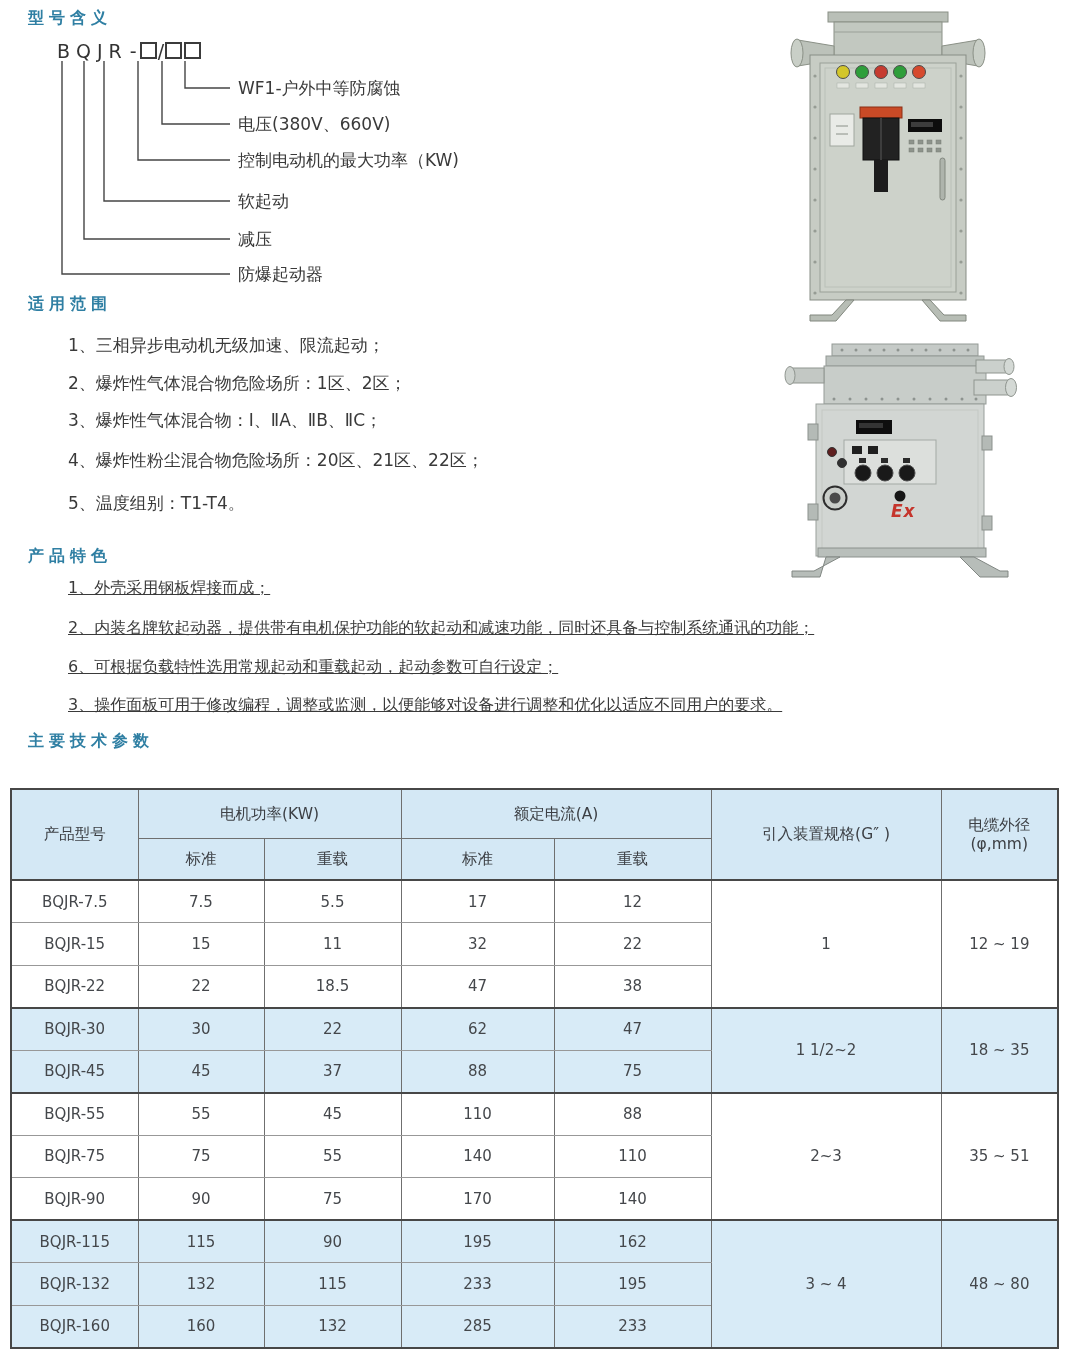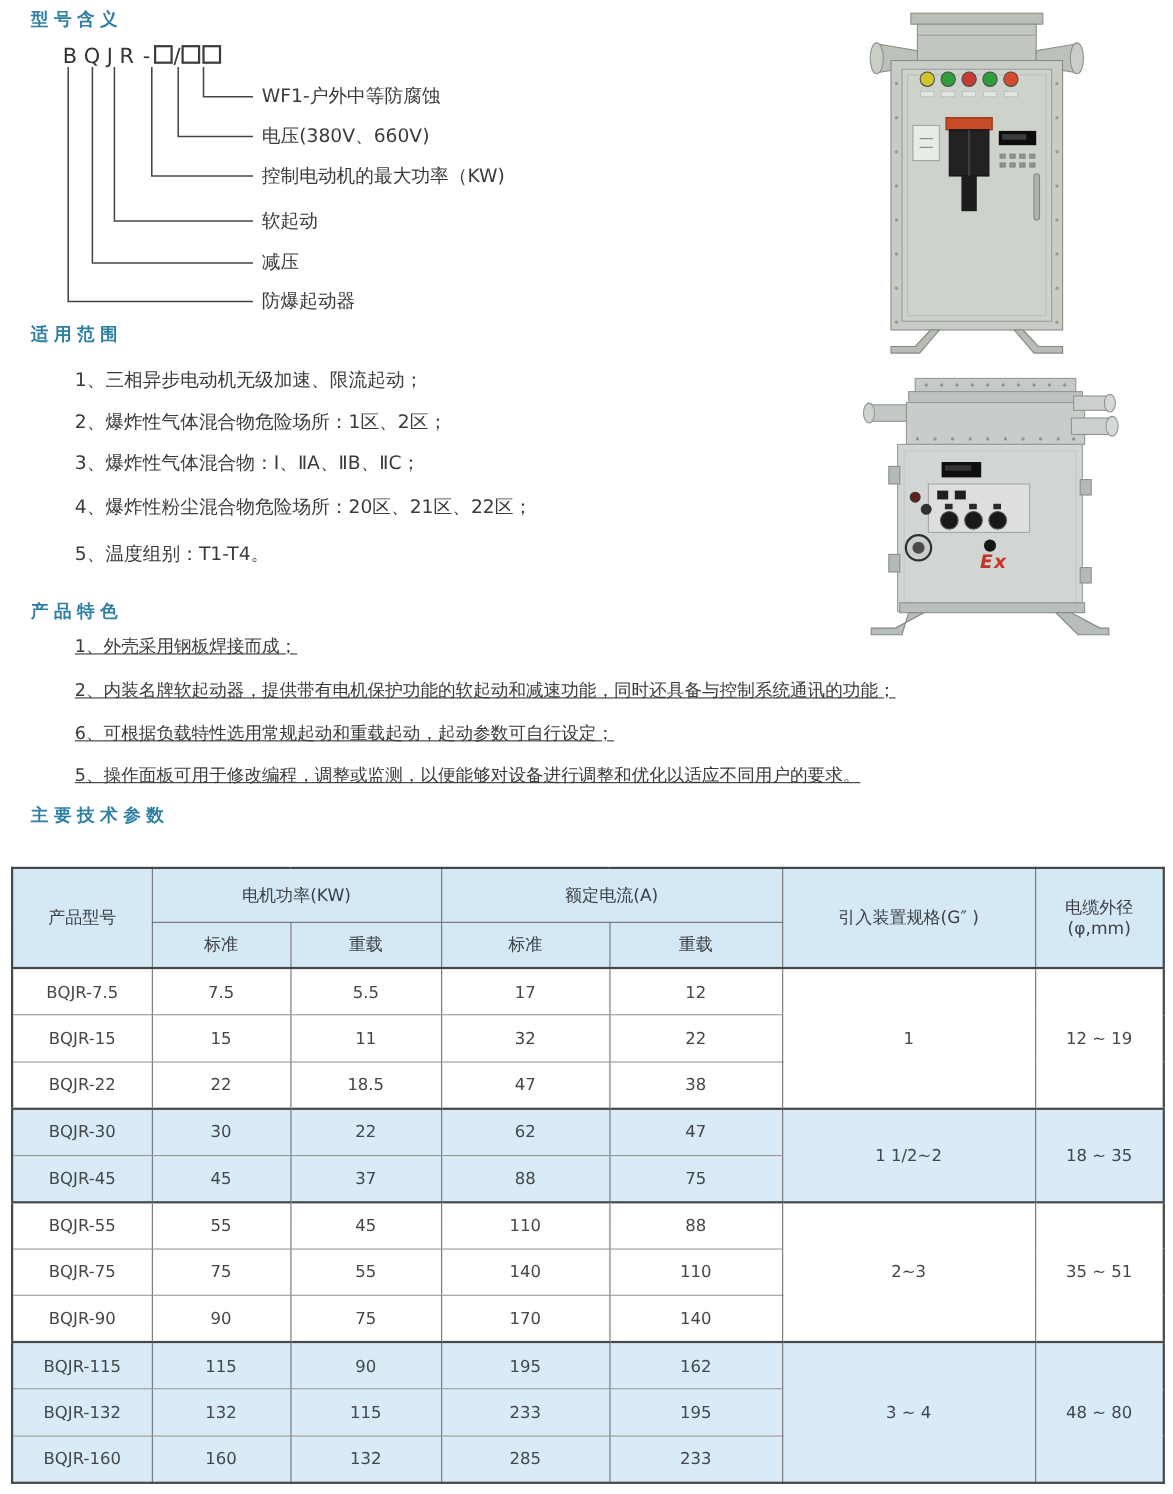--- a/index.html
+++ b/index.html
@@ -250,21 +250,21 @@
       <path d="M46,219 L60,219 L34,233 L12,233 L12,239 L40,239 Z" fill="#b7bdb9" stroke="#818783"></path>
       <path d="M180,219 L194,219 L220,233 L228,233 L228,239 L200,239 Z" fill="#b7bdb9" stroke="#818783"></path>
     </svg>
     <span class="ex-label" style="left:73px; top:163px; position:absolute;">Ex</span>
   </div>
 
   <div class="heading" style="top:546px;">产品特色</div>
   <div class="list-item feature-item" style="top:578px;">1、外壳采用钢板焊接而成；</div>
   <div class="list-item feature-item" style="top:618px;">2、内装名牌软起动器，提供带有电机保护功能的软起动和减速功能，同时还具备与控制系统通讯的功能；</div>
   <div class="list-item feature-item" style="top:657px;">6、可根据负载特性选用常规起动和重载起动，起动参数可自行设定；</div>
-  <div class="list-item feature-item" style="top:695px;">5、操作面板可用于修改编程，调整或监测，以便能够对设备进行调整和优化以适应不同用户的要求。</div>
+  <div class="list-item feature-item" style="top:695px;">3、操作面板可用于修改编程，调整或监测，以便能够对设备进行调整和优化以适应不同用户的要求。</div>
 
   <div class="heading" style="top:731px;">主要技术参数</div>
 
   <table class="tech">
     <colgroup>
       <col style="width:127px">
         <col style="width:126px">
         <col style="width:137px">
         <col style="width:153px">
         <col style="width:157px">

